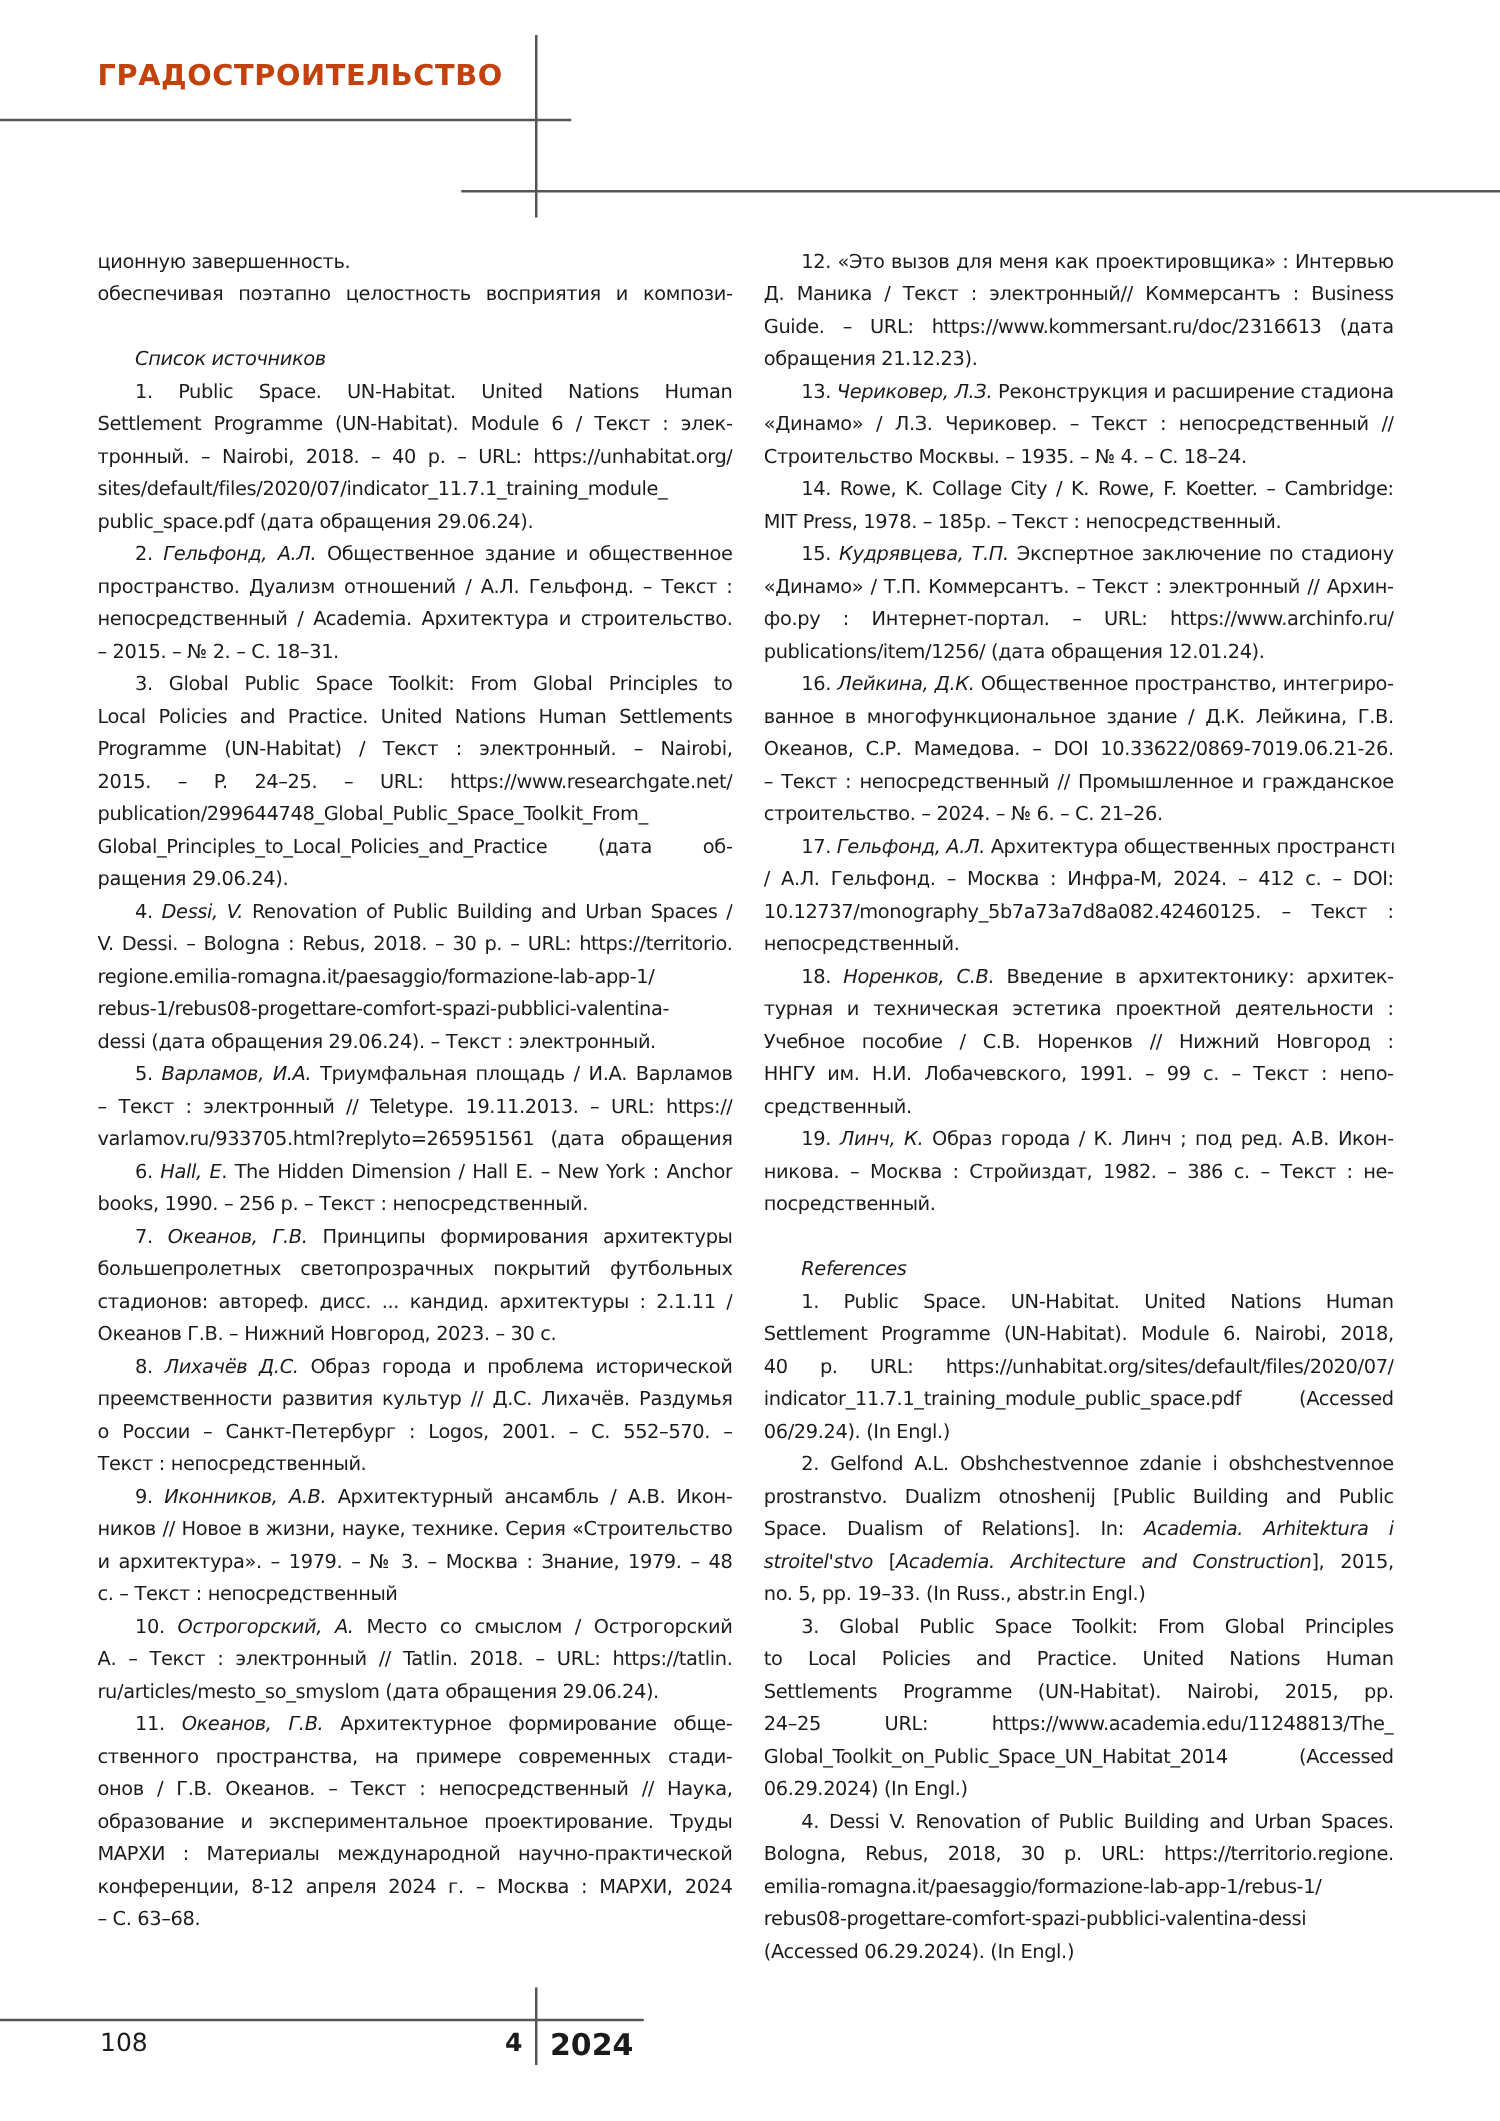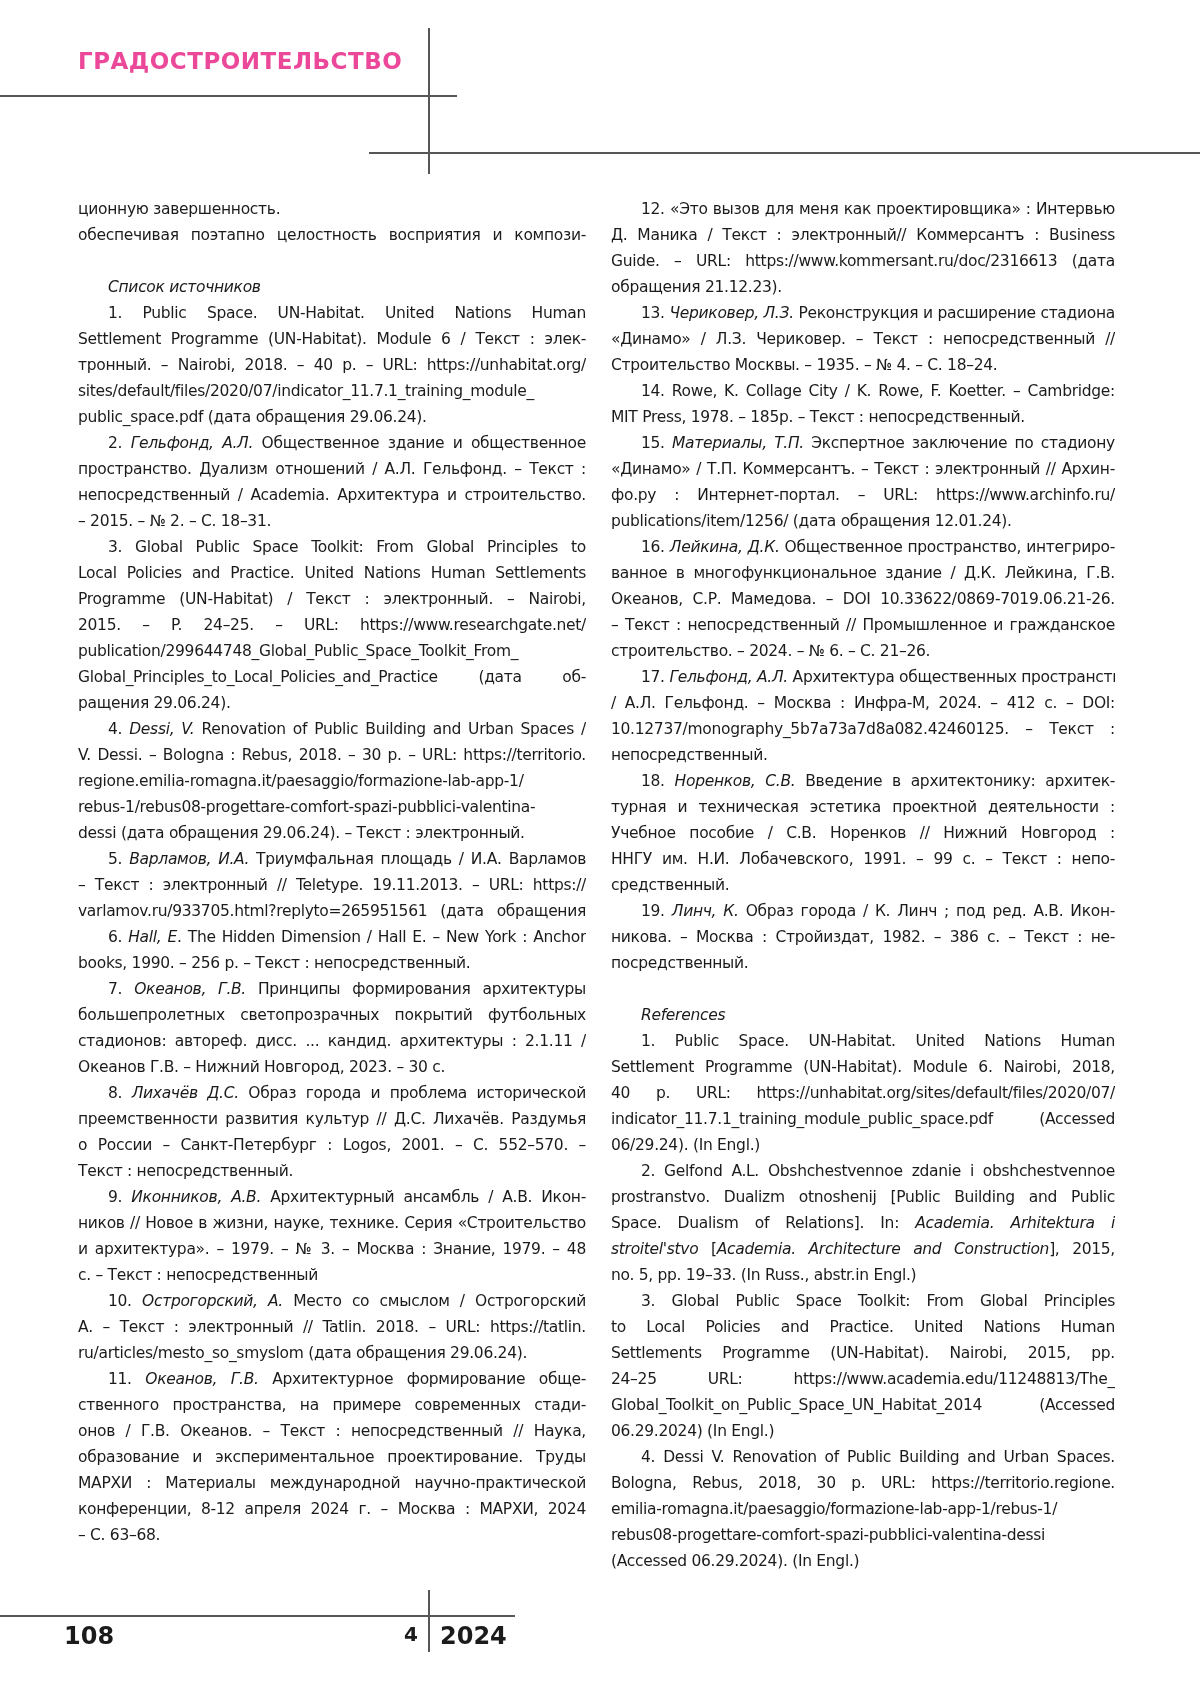--- a/index.html
+++ b/index.html
@@ -3,38 +3,38 @@
 <meta charset="utf-8">
 <style>
   html,body{margin:0;padding:0;}
   body{
     width:1200px;height:1697px;background:#ffffff;position:relative;
     font-family:"DejaVu Sans",sans-serif;color:#1b1b1b;overflow:hidden;
   }
   .rule{position:absolute;background:#565656;}
   #section-title{
     position:absolute;left:78px;top:48px;
-    font-size:23px;font-weight:bold;letter-spacing:0.5px;color:#ec4899;
+    font-size:23px;font-weight:bold;letter-spacing:0.5px;color:#c2410c;
     white-space:nowrap;
   }
   #cols{position:absolute;left:78px;top:196px;display:flex;gap:25px;}
   .col{display:block;}
   .col-left{width:508px;}
   .col-right{width:504px;}
   .ln{
     height:26px;line-height:26px;font-size:15.5px;letter-spacing:-0.3px;
     text-align:justify;text-align-last:justify;overflow:hidden;
     white-space:nowrap;
   }
   .ln.first{padding-left:30px;}
   .ln.last{text-align-last:left;}
   .ln.blank{}
   .it{font-style:italic;margin-top:36px;}
   #footer-pagenum{
-    position:absolute;left:64px;top:1622px;font-size:24px;font-weight:bold;
+    position:absolute;left:80px;top:1622px;font-size:20px;font-weight:normal;
   }
   #footer-issue{
     position:absolute;left:368px;width:50px;top:1622px;text-align:right;
     font-size:20px;font-weight:bold;
   }
   #footer-year{
     position:absolute;left:440px;top:1622px;font-size:24px;font-weight:bold;
   }
 </style>
 </head>
@@ -136,21 +136,21 @@
       <div>
         <div class="ln first"><span>13. </span><span class="it">Чериковер, Л.З.</span><span> Реконструкция и расширение стадиона</span></div>
         <div class="ln"><span>«Динамо» / Л.З. Чериковер. – Текст : непосредственный //</span></div>
         <div class="ln last"><span>Строительство Москвы. – 1935. – № 4. – С. 18–24.</span></div>
       </div>
       <div>
         <div class="ln first"><span>14. Rowe, K. Collage City / K. Rowe, F. Koetter. – Cambridge:</span></div>
         <div class="ln last"><span>MIT Press, 1978. – 185p. – Текст : непосредственный.</span></div>
       </div>
       <div>
-        <div class="ln first"><span>15. </span><span class="it">Материалы, Т.П.</span><span> Экспертное заключение по стадиону</span></div>
+        <div class="ln first"><span>15. </span><span class="it">Кудрявцева, Т.П.</span><span> Экспертное заключение по стадиону</span></div>
         <div class="ln"><span>«Динамо» / Т.П. Коммерсантъ. – Текст : электронный // Архин-</span></div>
         <div class="ln"><span>фо.ру : Интернет-портал. – URL: https://www.archinfo.ru/</span></div>
         <div class="ln last"><span>publications/item/1256/ (дата обращения 12.01.24).</span></div>
       </div>
       <div>
         <div class="ln first"><span>16. </span><span class="it">Лейкина, Д.К.</span><span> Общественное пространство, интегриро-</span></div>
         <div class="ln"><span>ванное в многофункциональное здание / Д.К. Лейкина, Г.В.</span></div>
         <div class="ln"><span>Океанов, С.Р. Мамедова. – DOI 10.33622/0869-7019.06.21-26.</span></div>
         <div class="ln"><span>– Текст : непосредственный // Промышленное и гражданское</span></div>
         <div class="ln last"><span>строительство. – 2024. – № 6. – С. 21–26.</span></div>

